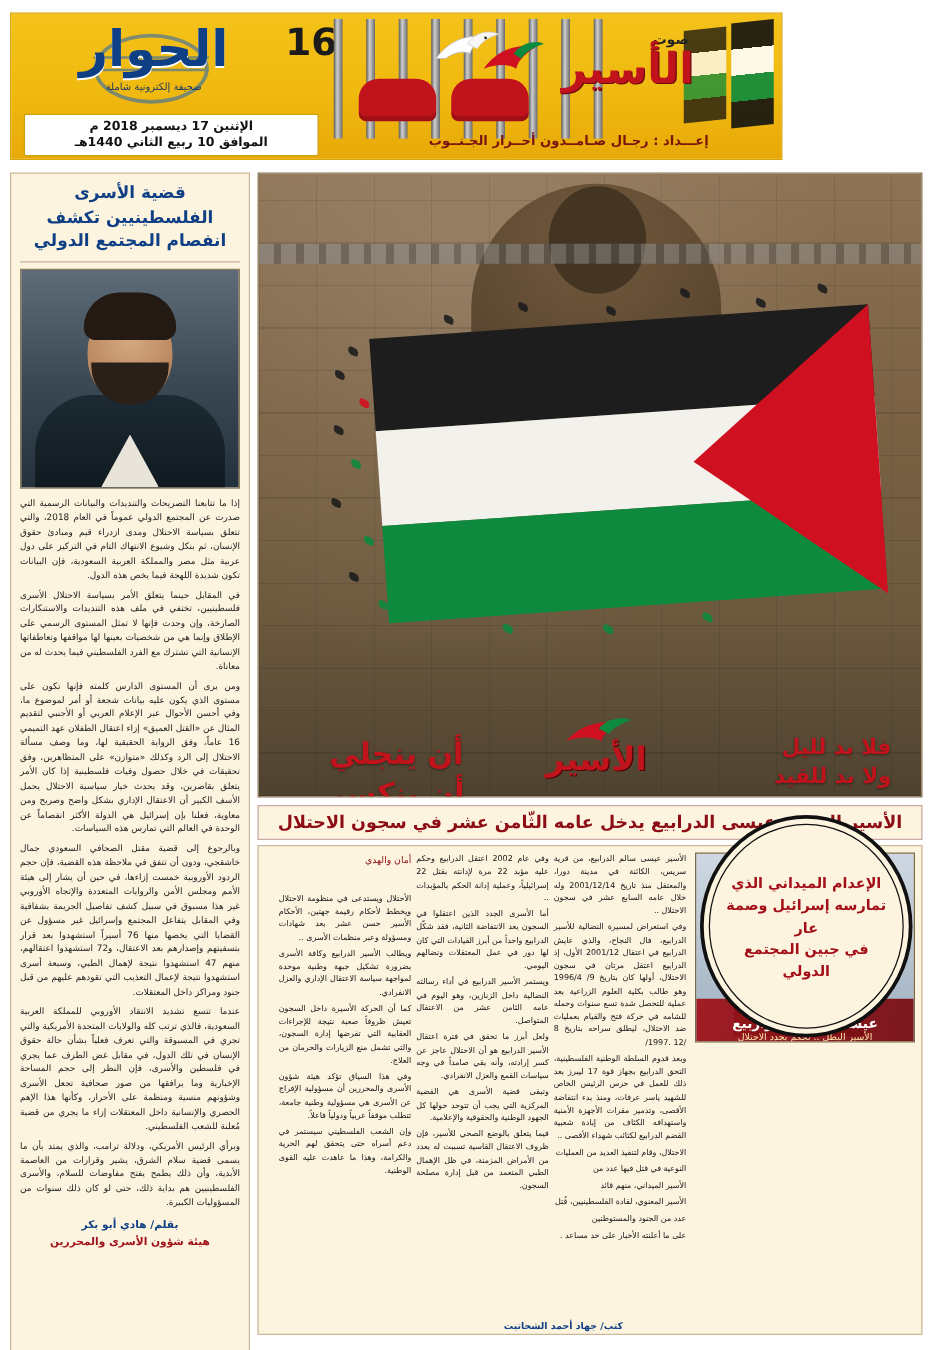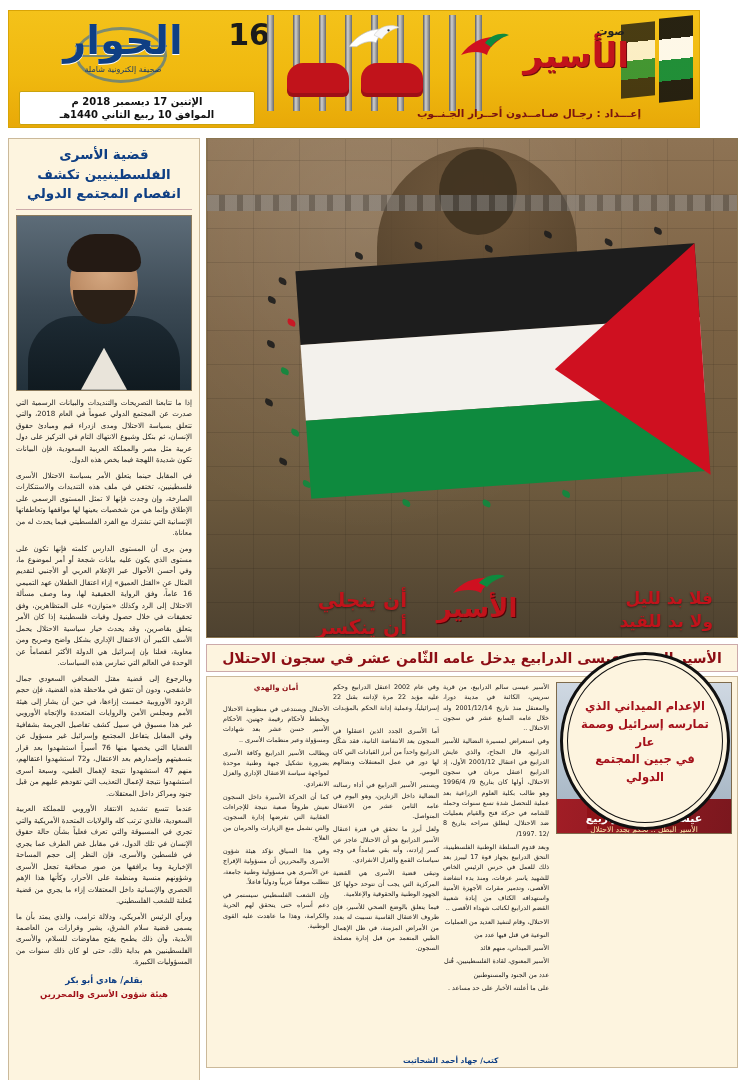--- a/index.html
+++ b/index.html
@@ -8,21 +8,21 @@
     width: 746px; height: 1080px;
     background: #ffffff;
     font-family: "DejaVu Sans", sans-serif;
     overflow: hidden;
     position: relative;
   }
   .page { position:relative; width:746px; height:1080px; background:#fff; }
 
   
   .masthead {
-    position:absolute; left:8px; top:10px; width:692px; height:118px;
+    position:absolute; left:8px; top:10px; width:618px; height:118px;
     background: linear-gradient(180deg,#f4c21a 0%, #f0b90f 55%, #e8a908 100%);
     border:1px solid #d9a406;
     overflow:hidden;
   }
   .mh-left {
     position:absolute; right:4px; top:2px; width:250px; height:92px;
     overflow:hidden;
   }
   .flagstrip {
     position:absolute; right:2px; top:4px; width:34px; height:84px;
@@ -211,22 +211,22 @@
     position:absolute; left:0; top:56px; width:532px; height:16px;
     background: repeating-linear-gradient(90deg, #8b8b8b 0 12px, #555 12px 18px);
     opacity:.55;
   }
   .hero-slogan {
     position:absolute; left:306px; top:448px; width:200px; text-align:right;
     direction:rtl; color:#c1131b; font-weight:bold; font-size:17px; line-height:1.35;
     text-shadow:0 1px 2px rgba(0,0,0,.45);
   }
   .hero-slogan2 {
-    position:absolute; left:20px; top:448px; width:180px; text-align:right;
-    direction:rtl; color:#c1131b; font-weight:bold; font-size:20px; line-height:1.35;
+    position:absolute; left:20px; top:448px; width:180px; text-align:center;
+    direction:rtl; color:#c1131b; font-weight:bold; font-size:24px; line-height:1.35;
     text-shadow:0 1px 2px rgba(0,0,0,.45);
   }
   .hero-logo {
     position:absolute; left:200px; top:440px; width:140px; height:52px;
   }
   .hero-logo .word {
     position:absolute; left:0; top:14px; width:140px; text-align:center;
     font-weight:bold; font-size:26px; color:#c1131b; direction:rtl;
     text-shadow:1px 1px 0 #4d0608;
   }
@@ -308,22 +308,22 @@
   }
   .lcol {
     position:absolute; top:0; bottom:0; width:106px;
     direction:rtl; text-align:justify; font-size:6.4px; line-height:1.6; color:#161616;
   }
   .lcol p { margin:0 0 3px 0; }
   .lcol.c1 { right:0; }
   .lcol.c2 { right:110px; }
   .lcol.c3 { right:220px; }
   .lcol-title {
-    font-weight:bold; color:#8c0d14; font-size:7.4px; text-align:center;
-    margin-bottom:10px;
+    font-weight:normal; color:#8c0d14; font-size:7.4px; text-align:right;
+    margin-bottom:20px;
   }
   .credit {
     position:absolute; left:196px; bottom:2px;
     direction:rtl; font-size:7.5px; font-weight:bold; color:#0f3f84;
   }
 </style>
 </head>
 <body>
 
 <div class="page">

